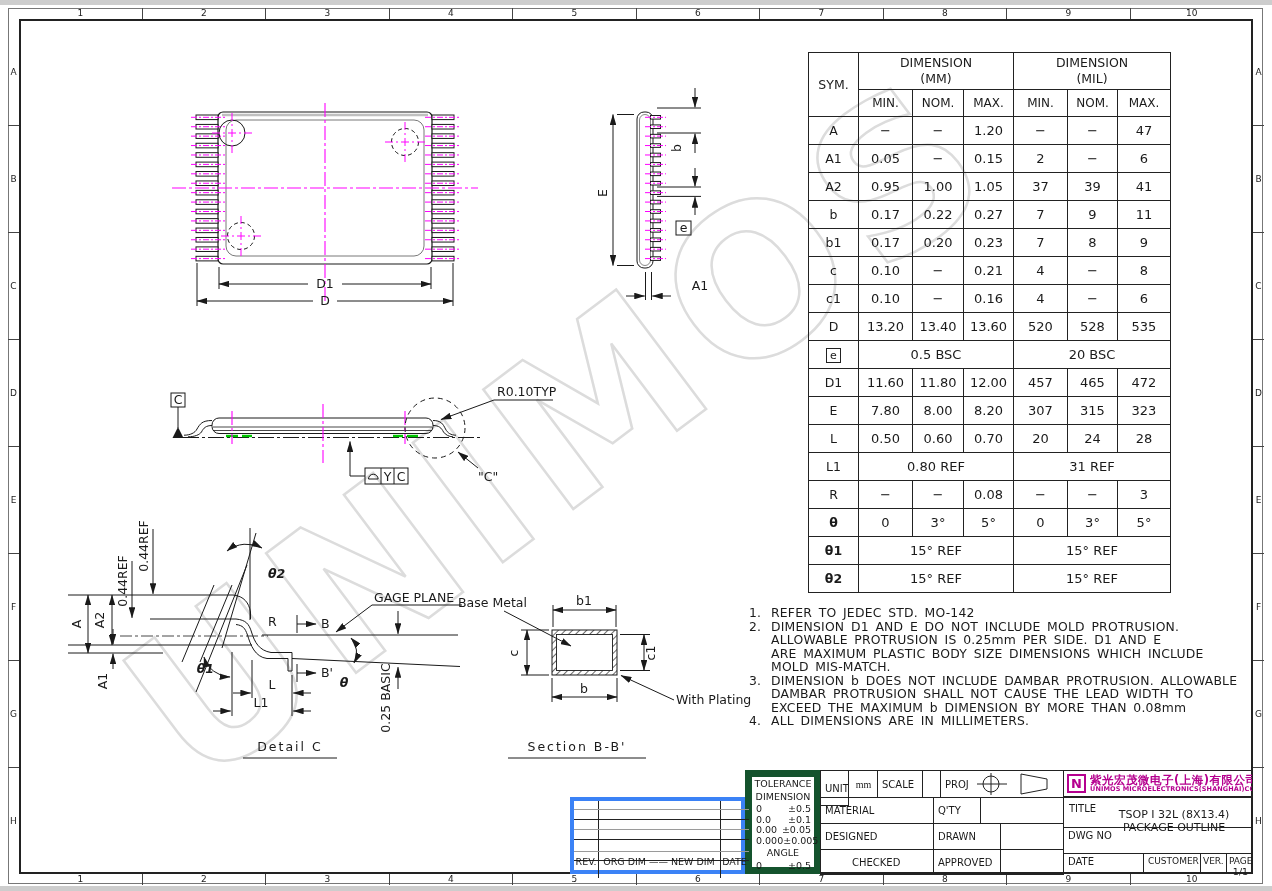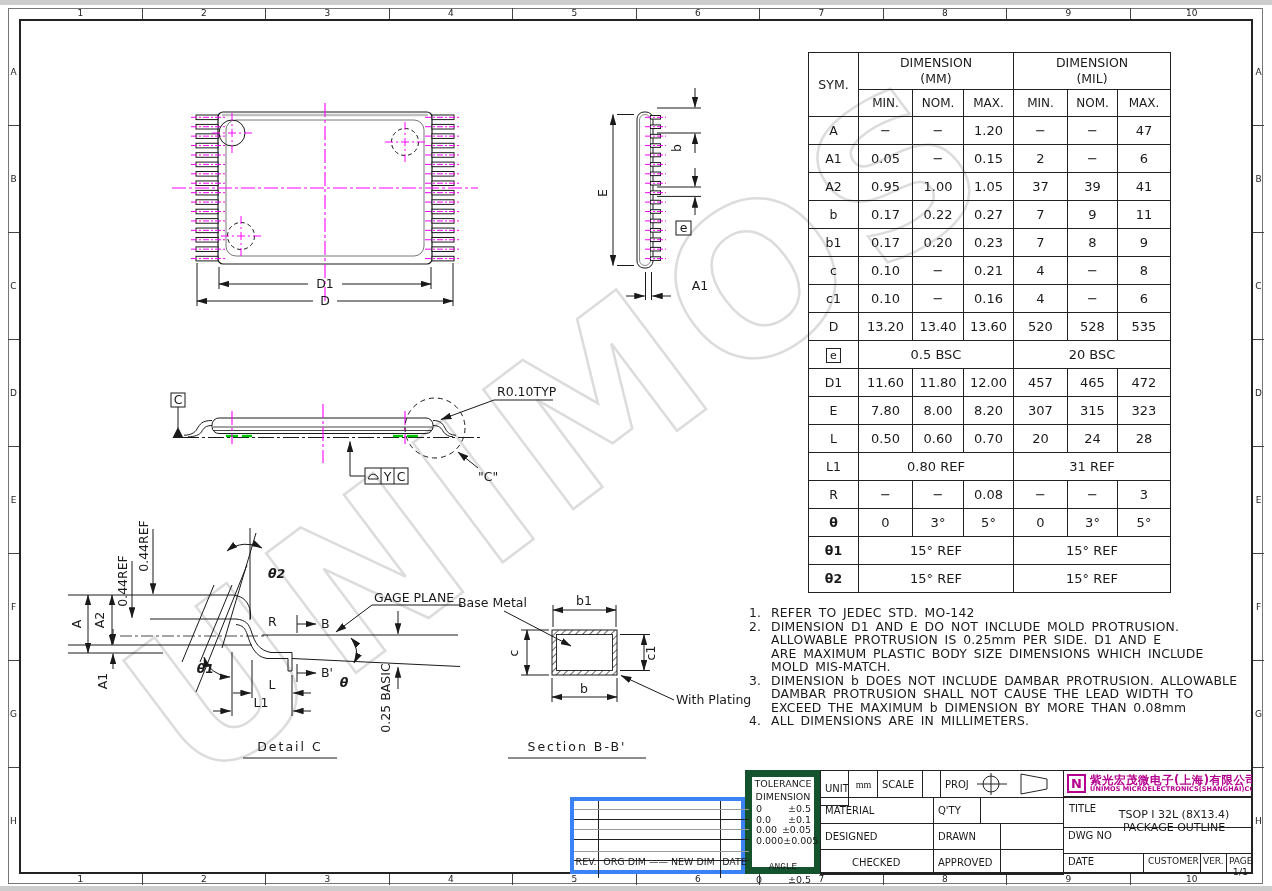--- a/index.html
+++ b/index.html
@@ -615,21 +615,21 @@
           <span>±0.1</span>
         </div>
       <div class="trow">
           <span>0.00</span>
           <span>±0.05</span>
         </div>
       <div class="trow">
           <span>0.000</span>
           <span>±0.005</span>
         </div>
-      <div class="tc" style="margin-top:16px;font-family:Liberation Mono, monospace;">ANGLE</div>
+      <div class="tc" style="margin-top:2px;">ANGLE</div>
       <div class="trow">
           <span>0</span>
           <span>±0.5</span>
         </div>
     </div>
 
     <div class="cell" style="left:820px;top:770px;width:29px;height:36px;">UNIT</div>
     <div class="cell c" style="left:848px;top:770px;width:30px;height:28px;">mm</div>
     <div class="cell" style="left:877px;top:770px;width:46px;height:28px;">SCALE</div>
     <div class="cell" style="left:922px;top:770px;width:19px;height:28px;"></div>

